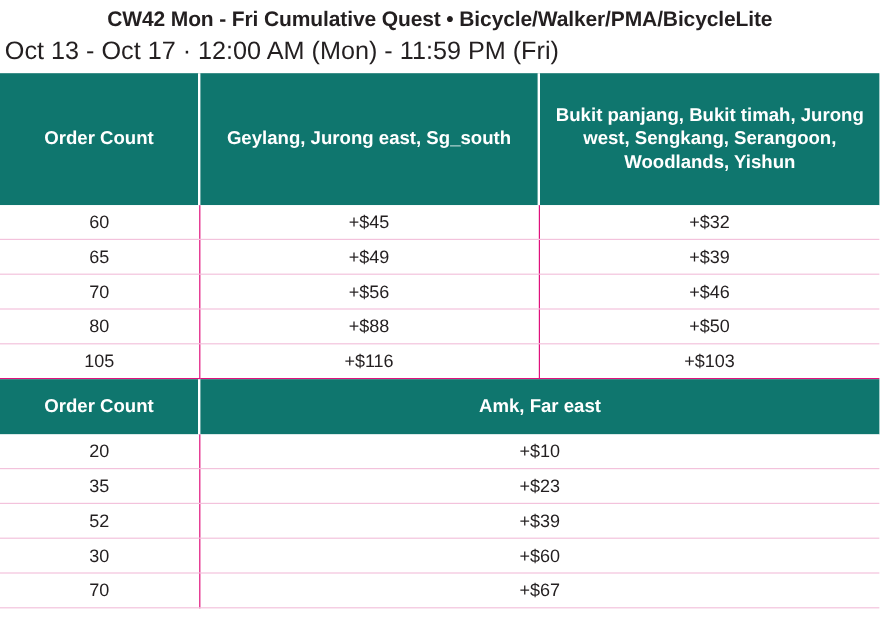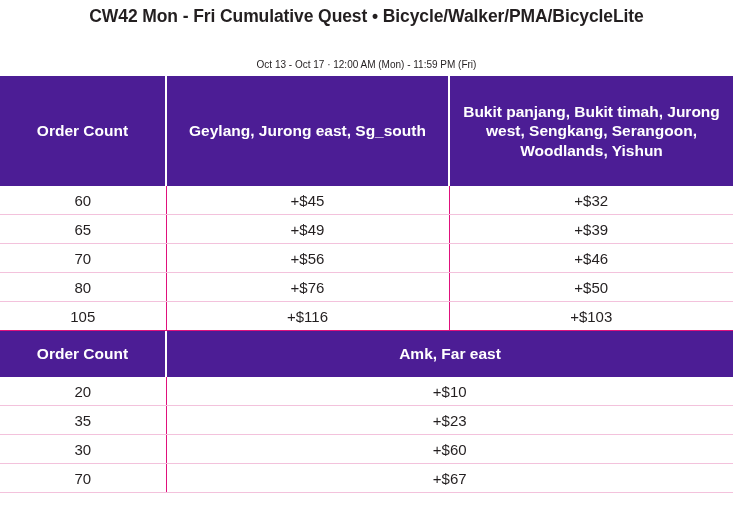--- a/index.html
+++ b/index.html
@@ -24,33 +24,31 @@
   }
   .title {
     font-size: 17.5px;
     font-weight: bold;
     text-align: center;
     color: #231f20;
     padding: 6px 4px 0 4px;
     letter-spacing: -0.1px;
   }
   .subtitle {
-    font-size: 10px;
-    text-align: center;
+    font-size: 21px;
     color: #231f20;
     padding: 4px 4px 6px 4px;
-    margin-top: 28px;
   }
   table {
     border-collapse: collapse;
     width: 733px;
     table-layout: fixed;
   }
   .hdr-cell {
-    background: #4c1d95;
+    background: #0f766e;
     color: #ffffff;
     font-size: 15.5px;
     text-align: center;
     vertical-align: middle;
     padding: 6px 8px;
     line-height: 1.25;
     border-right: 2px solid #ffffff;
   }
   .hdr-cell.last {
     border-right: none;
@@ -117,21 +115,21 @@
         <td class="data-cell">+$49</td>
         <td class="data-cell last">+$39</td>
       </tr>
       <tr>
         <td class="data-cell first">70</td>
         <td class="data-cell">+$56</td>
         <td class="data-cell last">+$46</td>
       </tr>
       <tr>
         <td class="data-cell first">80</td>
-        <td class="data-cell">+$76</td>
+        <td class="data-cell">+$88</td>
         <td class="data-cell last">+$50</td>
       </tr>
       <tr>
         <td class="data-cell first rowline-strong">105</td>
         <td class="data-cell rowline-strong">+$116</td>
         <td class="data-cell last rowline-strong">+$103</td>
       </tr>
     </tbody>
   </table>
 
@@ -149,20 +147,24 @@
     <tbody>
       <tr>
         <td class="data-cell first">20</td>
         <td class="data-cell last">+$10</td>
       </tr>
       <tr>
         <td class="data-cell first">35</td>
         <td class="data-cell last">+$23</td>
       </tr>
       <tr>
+        <td class="data-cell first">52</td>
+        <td class="data-cell last">+$39</td>
+      </tr>
+      <tr>
         <td class="data-cell first">30</td>
         <td class="data-cell last">+$60</td>
       </tr>
       <tr>
         <td class="data-cell first">70</td>
         <td class="data-cell last">+$67</td>
       </tr>
 
     </tbody>
   </table>

